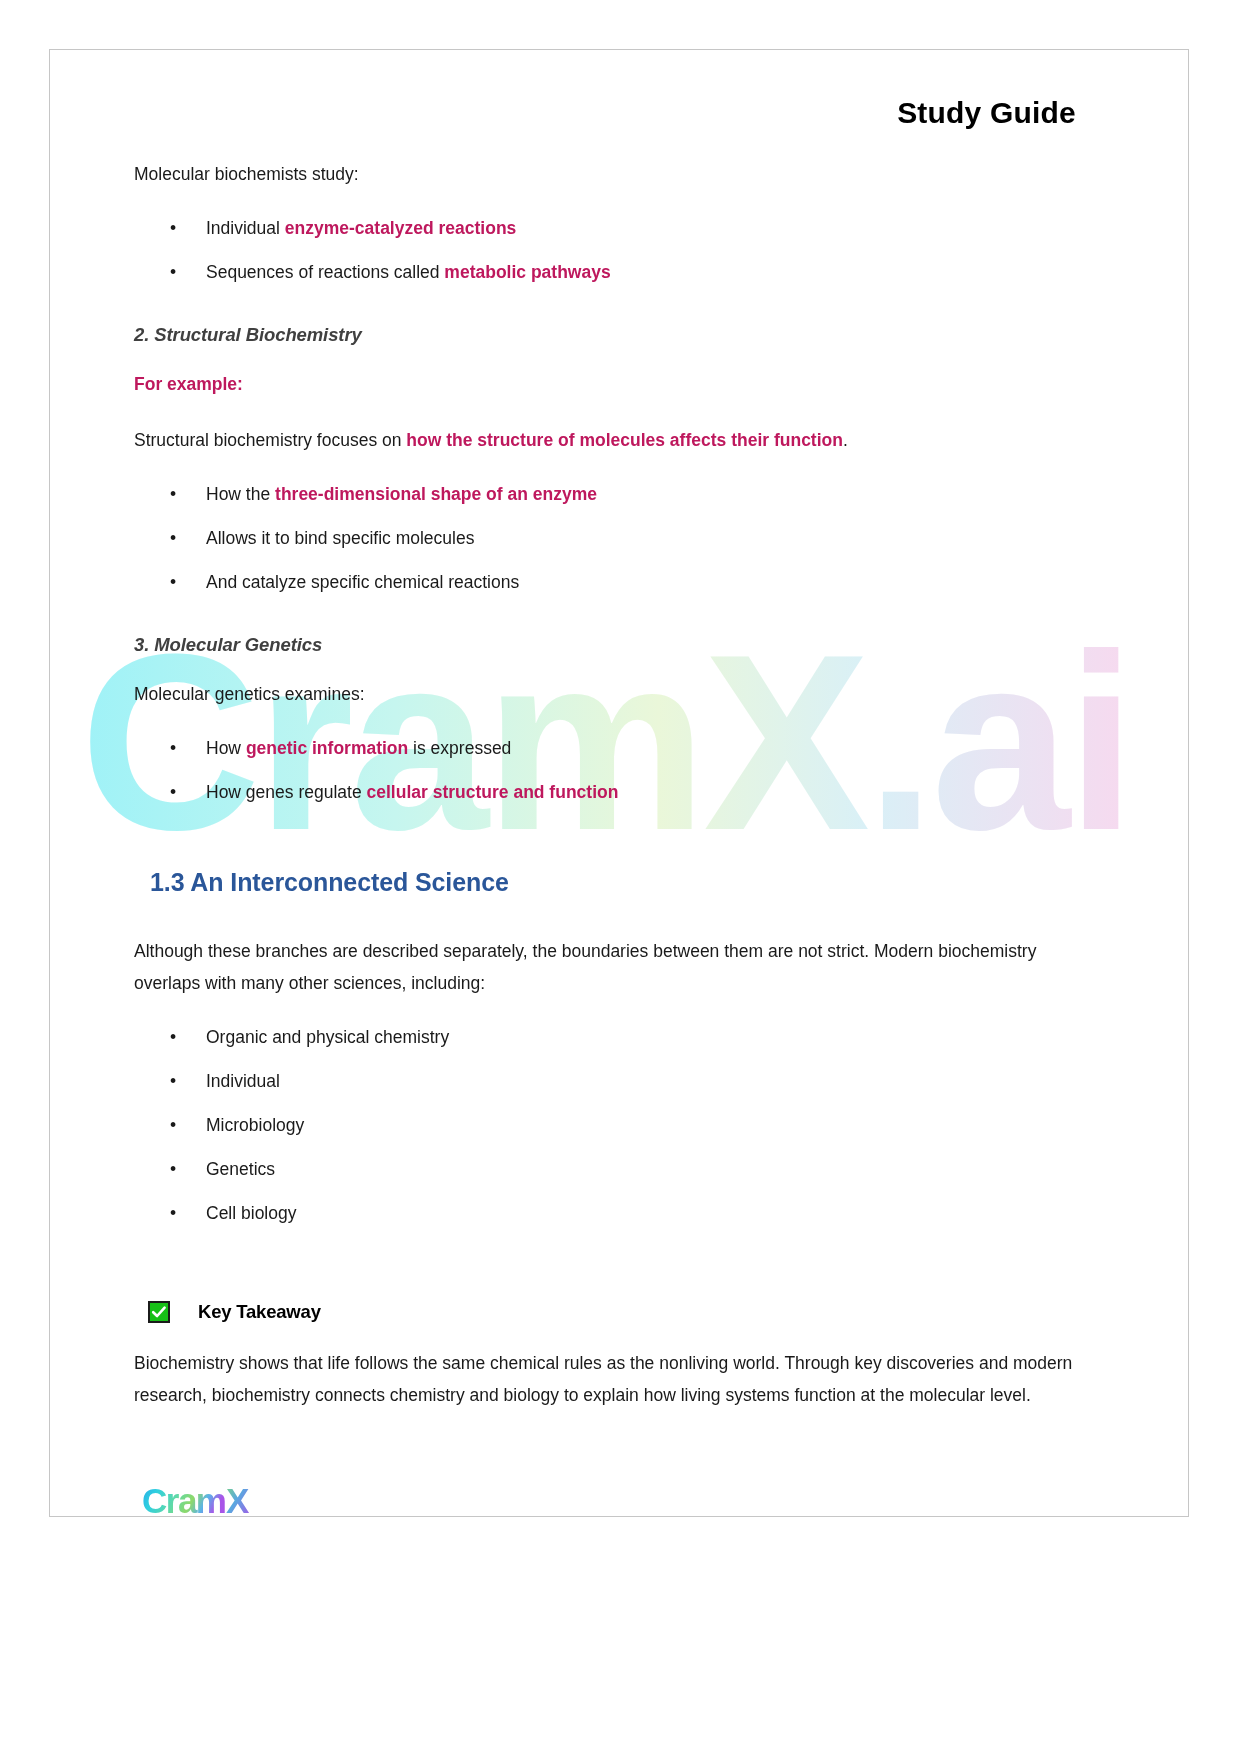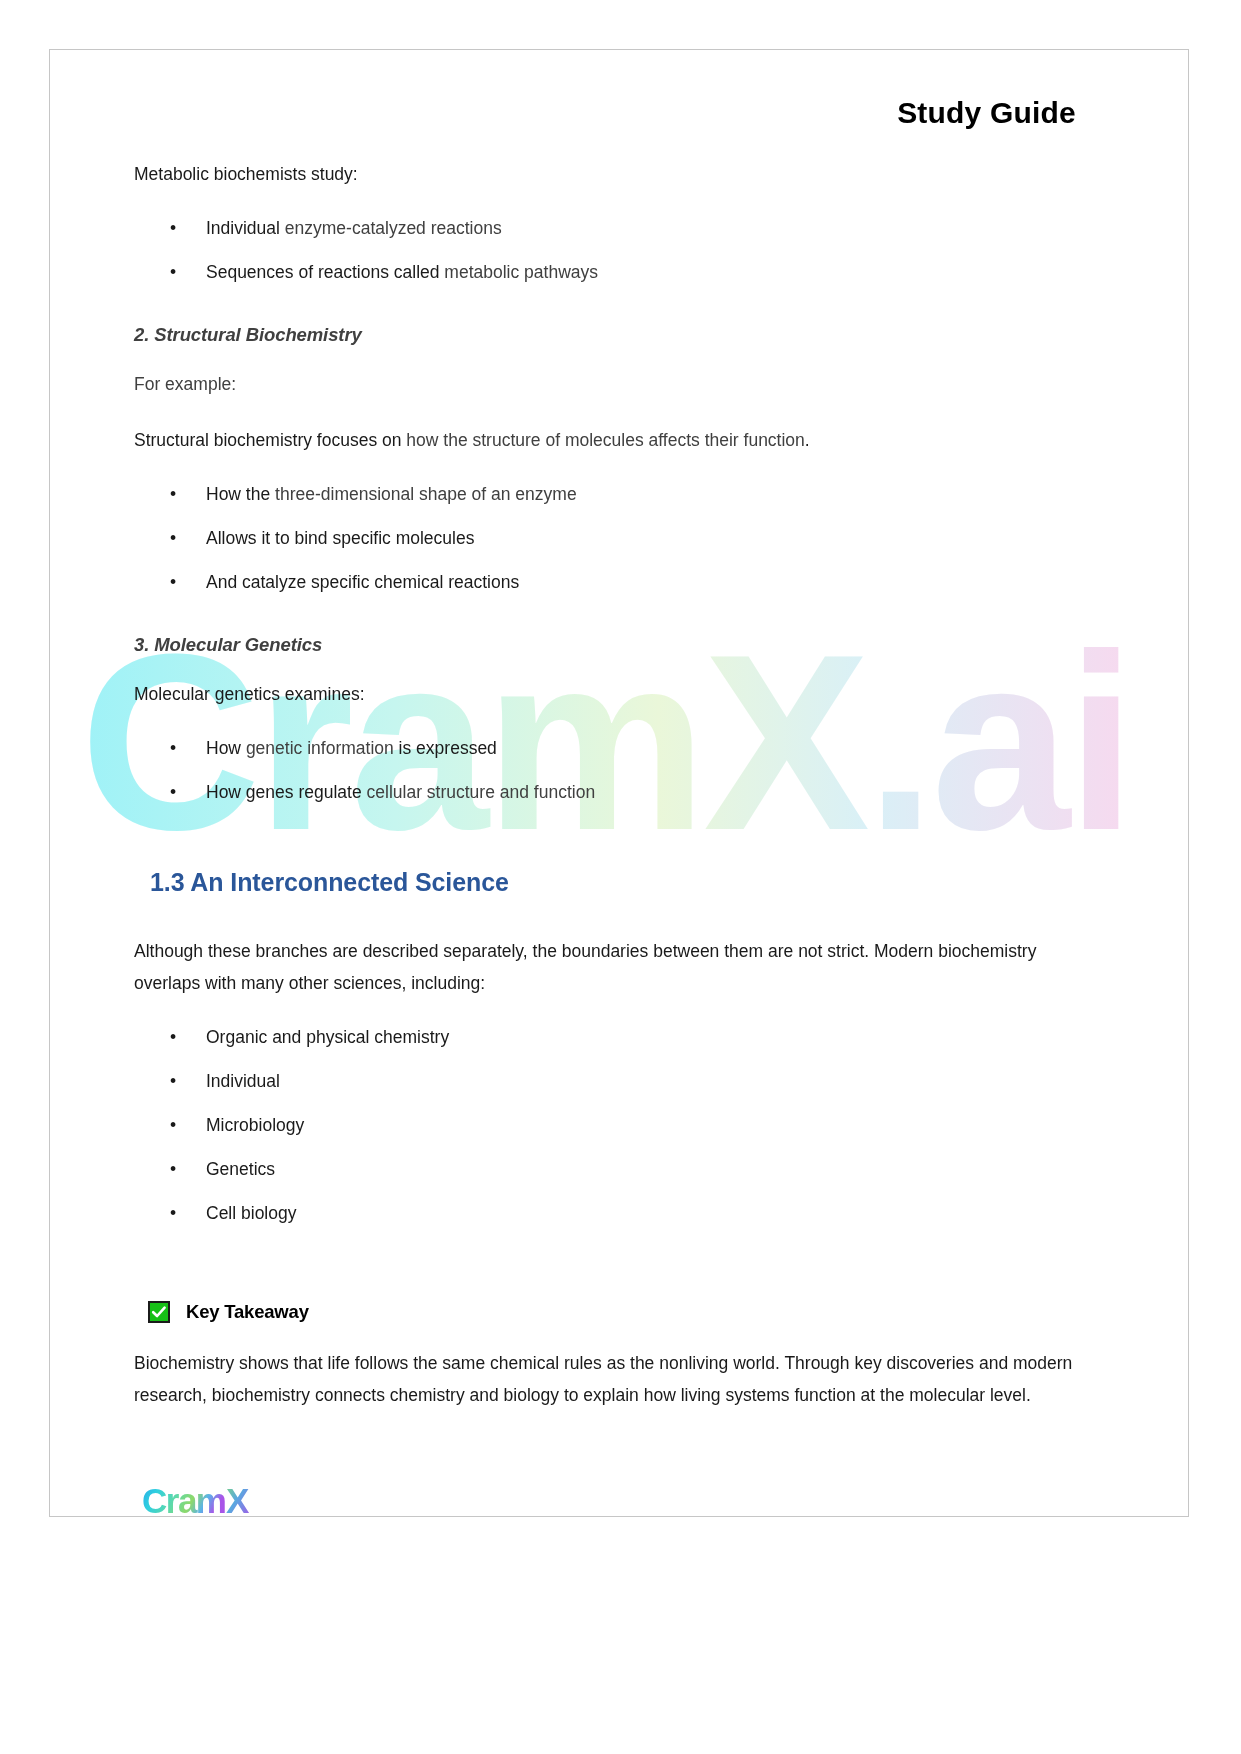--- a/index.html
+++ b/index.html
@@ -111,29 +111,29 @@
   }
   ul.bullets li .bullet-dot {
     position: absolute;
     left: 36px;
     top: 10px;
     font-size: 17.5px;
     line-height: 24px;
     color: #1a1a1a;
   }
 
-  b, strong { font-weight: normal; color: #404040; }
+  b, strong { font-weight: bold; color: #be185d; }
 
   
   .takeaway-block { padding-top: 62px; }
 
   .takeaway-head {
     display: flex;
     align-items: center;
-    gap: 16px;
+    gap: 28px;
     padding-left: 14px;
   }
   .check-icon {
     width: 22px;
     height: 22px;
     flex: 0 0 22px;
     background: #17c017;
     border: 2px solid #1b1b1b;
     box-sizing: border-box;
     position: relative;
@@ -171,21 +171,21 @@
           </linearGradient>
         </defs>
         <text x="0" y="205" font-family="'Liberation Sans', sans-serif" font-size="250" font-weight="bold" fill="url(#wmGrad)" letter-spacing="-4">CramX.ai</text>
       </svg>
     </div>
 
     <div class="content">
 
       <h1 class="doc-title">Study Guide</h1>
 
-      <p class="para">Metabolic biochemists study:</p>
+      <p class="para">Molecular biochemists study:</p>
 
       <ul class="bullets">
         <li>
           <span class="bullet-dot">•</span>
           <span>Individual </span><b>enzyme-catalyzed reactions</b><span></span>
         </li>
         <li>
           <span class="bullet-dot">•</span>
           <span>Sequences of reactions called </span><b>metabolic pathways</b><span></span>
         </li>

